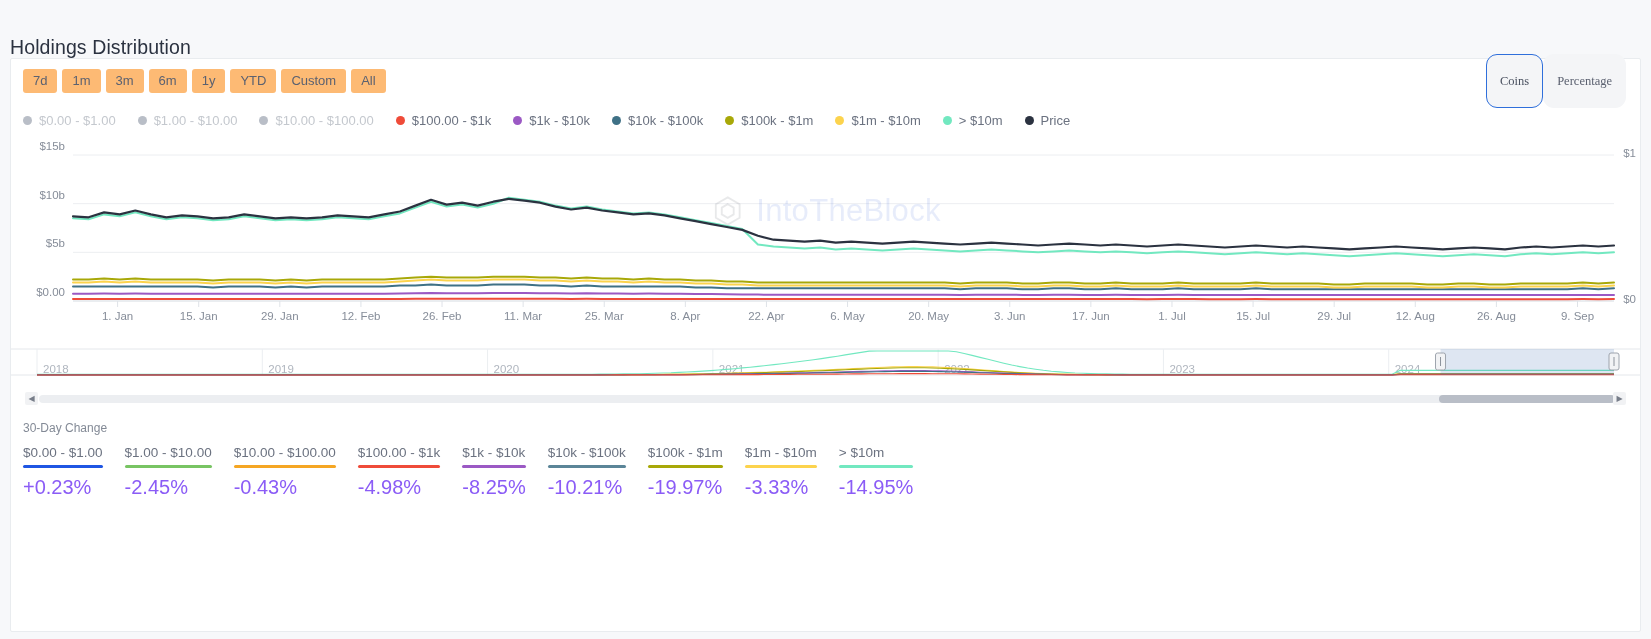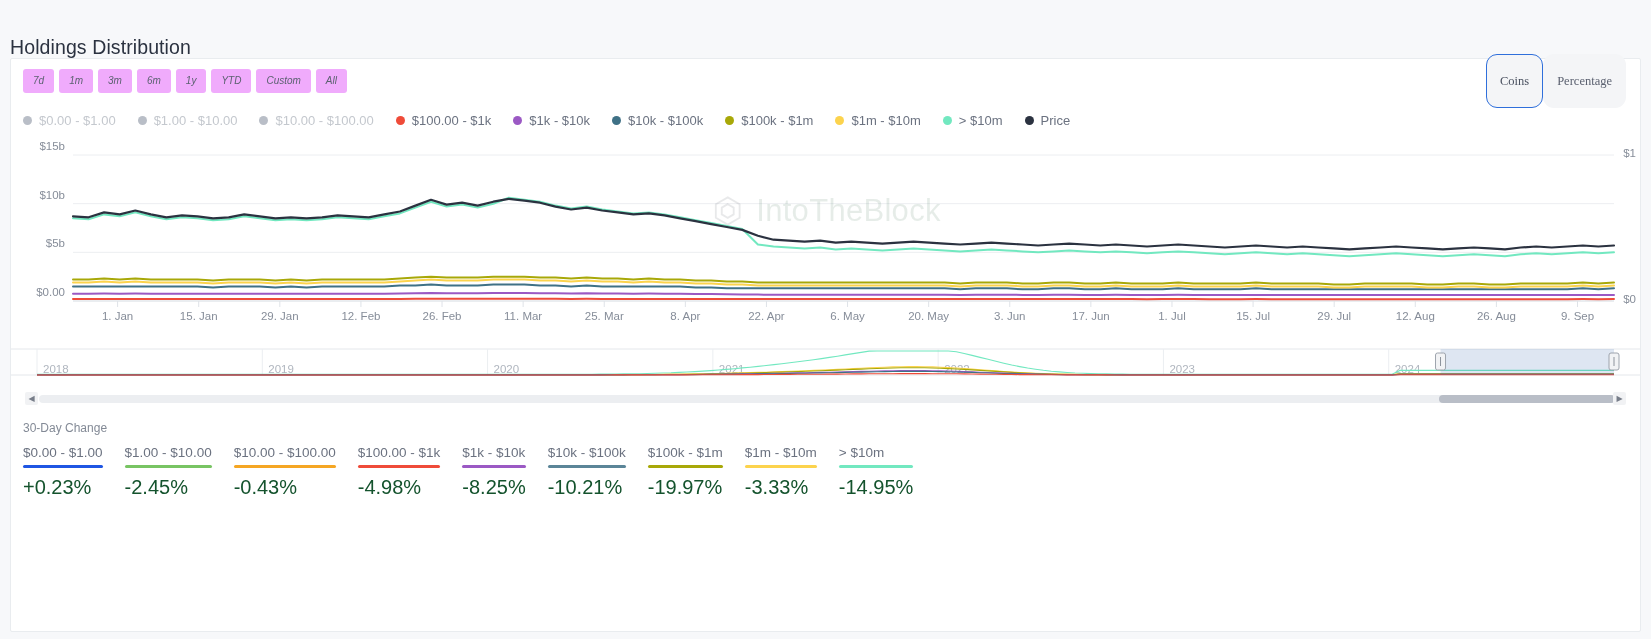--- a/index.html
+++ b/index.html
@@ -69,30 +69,29 @@
 
   
   .controls {
     height: 44px;
     display: flex;
     align-items: center;
     padding: 0 14px 0 12px;
   }
   .range-group { display: flex; gap: 5px; }
   .range-btn {
-    background: #f0abfc;
+    background: #fdba74;
     border: 1px solid transparent;
     border-radius: 3px;
-    font-size: 10px;
+    font-size: 13px;
     color: #5b6170;
     padding: 4px 9px;
     cursor: pointer;
     font-family: inherit;
     line-height: 14px;
-    font-style: italic;
   }
   .controls-spacer { flex: 1; }
   .unit-group { display: flex; }
   .unit-btn {
     background: #f4f5f7;
     border: 1px solid transparent;
     font-size: 12.5px;
     color: #5b6170;
     padding: 19px 13px;
     cursor: pointer;
@@ -147,21 +146,21 @@
     top: 52px;
     transform: translateX(-50%);
     display: flex;
     align-items: center;
     gap: 12px;
     opacity: .10;
     pointer-events: none;
   }
   .watermark-text {
     font-size: 31px;
-    color: #14532d;
+    color: #1d4ed8;
     letter-spacing: .3px;
   }
 
   
   .nav-wrap { position: relative; height: 58px; margin-top: 2px; }
   .scroll-wrap { position: relative; height: 16px; margin: 0 14px; }
   .scroll-track {
     position: absolute; left: 14px; right: 14px; top: 4px;
     height: 8px; background: #eceef1; border-radius: 4px;
   }
@@ -180,21 +179,21 @@
     font-size: 8px; color: #777d89;
   }
 
   
   .change-sec { padding: 14px 0 0 12px; }
   .change-title { font-size: 12px; color: #838a96; margin-bottom: 10px; }
   .change-row { display: flex; gap: 0; }
   .change-col { padding-right: 22px; }
   .change-label { font-size: 13.5px; color: #6b7280; white-space: nowrap; }
   .change-underline { height: 3px; border-radius: 2px; margin: 5px 0 8px 0; }
-  .change-value { font-size: 20px; color: #14532d; white-space: nowrap; }
+  .change-value { font-size: 20px; color: #8b5cf6; white-space: nowrap; }
 </style>
 </head>
 <body>
 
 <div class="page-title">Holdings Distribution</div>
 
 <div class="card">
 
 
   <div class="controls">

